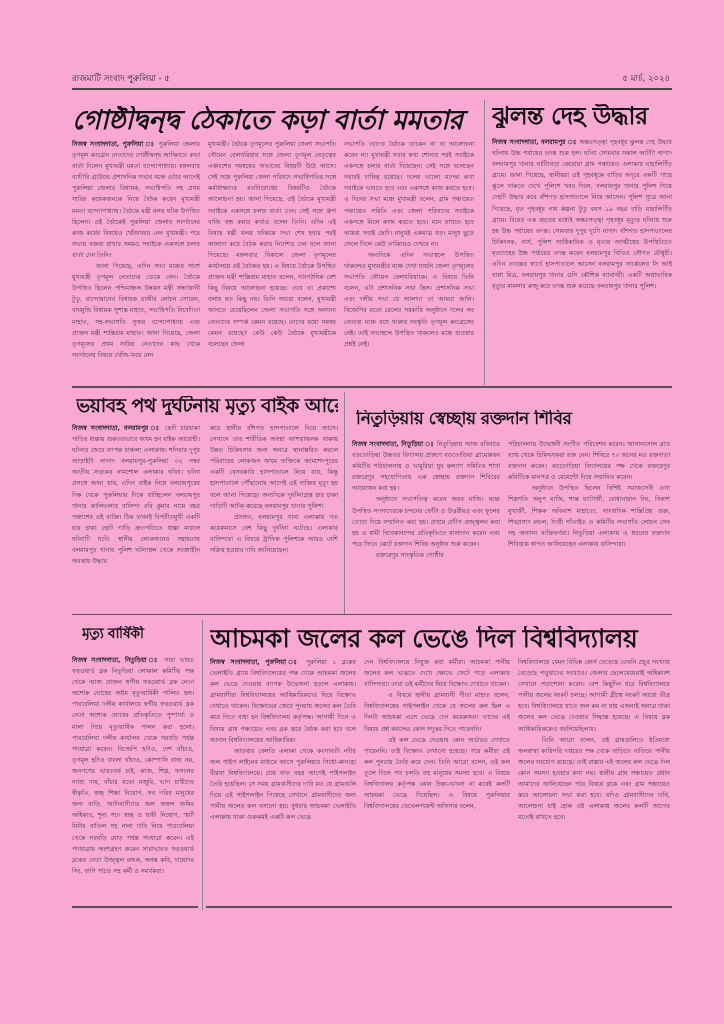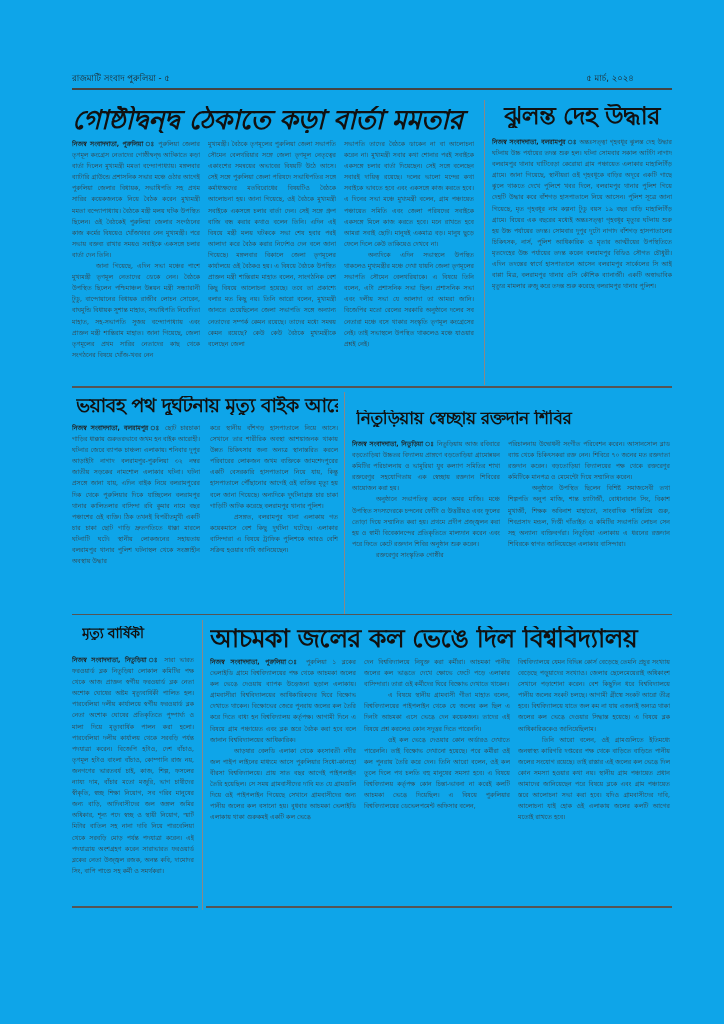--- a/index.html
+++ b/index.html
@@ -1,20 +1,20 @@
 <!DOCTYPE html>
 <html><head>
 <meta charset="utf-8">
 <style>
   html, body { margin:0; padding:0; background:#ffffff; }
   body { width:724px; height:1024px; position:relative; overflow:hidden;
          font-family:"DejaVu Sans", sans-serif; color:#2a2a2a; }
-  .page { position:absolute; left:0; top:0; width:724px; height:1024px; background:#0ea5e9; }
+  .page { position:absolute; left:0; top:0; width:724px; height:1024px; background:#f9a8d4; }
   .masthead { position:absolute; left:72px; top:72px; width:186px; font-size:8.5px; color:#222; }
-  .dateline { position:absolute; left:550px; top:72px; width:120px; text-align:center; font-size:8.5px; color:#222; }
+  .dateline { position:absolute; left:550px; top:72px; width:120px; text-align:right; font-size:8.5px; color:#222; }
   .head-rule { position:absolute; left:72px; top:88px; width:600px; height:2px; background:#444; }
   .headline { position:absolute; font-family:"DejaVu Sans", sans-serif; font-weight:bold; color:#111;
               white-space:nowrap; overflow:hidden; line-height:1; letter-spacing:-0.5px; }
   .col { position:absolute; font-size:6.2px; line-height:11.1px; color:#3b3b3b; text-align:justify;
          overflow:hidden; word-break:break-word; }
   .col .by { font-weight:bold; color:#222; }
   .col p { margin:0; }
   .col p.indent { text-indent:24px; }
   .hr { position:absolute; background:#555; }
   .vr { position:absolute; background:#888; width:1px; }
@@ -39,21 +39,21 @@
     </div>
     <div class="col" style="left:344px;top:138px;width:130px;height:240px;">
       <p>সভাপতি তাদের বৈঠকে ডাকেন না বা আলোচনা করেন না। মুখ্যমন্ত্রী সবার কথা শোনার পরই সবাইকে একসঙ্গে চলার বার্তা দিয়েছেন। সেই সঙ্গে বলেছেন সবারই দায়িত্ব রয়েছে। দলের ভালো মন্দের কথা সবাইকে ভাবতে হবে এবং একসঙ্গে কাজ করতে হবে। এ দিনের সভা মঞ্চে মুখ্যমন্ত্রী বলেন, গ্রাম পঞ্চায়েত পঞ্চায়েত সমিতি এবং জেলা পরিষদের সবাইকে একসঙ্গে মিলে কাজ করতে হবে। মনে রাখতে হবে আমরা সবাই ছোট। মানুষই একমাত্র বড়। মানুষ ছুড়ে ফেলে দিলে কেউ তাকিয়েও দেখবে না।</p>
       <p class="indent">অন্যদিকে এদিন সভাস্থলে উপস্থিত থাকলেও মুখ্যমন্ত্রীর মঞ্চে দেখা যায়নি জেলা তৃণমূলের সভাপতি সৌমেন বেলথরিয়াকে। এ বিষয়ে তিনি বলেন, এটা প্রশাসনিক সভা ছিল। প্রশাসনিক সভা এবং দলীয় সভা যে আলাদা তা আমরা জানি। বিজেপির মতো রেলের সরকারি অনুষ্ঠানে দলের সব নেতারা মঞ্চে বসে থাকার সংস্কৃতি তৃণমূল কংগ্রেসের নেই। তাই সভাস্থলে উপস্থিত থাকলেও মঞ্চে যাওয়ার প্রশ্নই নেই।</p>
     </div>
   </div>
 
   <div class="vr" style="left:484px;top:100px;height:285px;"></div>
 
   <div>
-    <div class="headline" style="left:492px;top:104px;width:180px;font-size:24px;text-align:center;">ঝুলন্ত দেহ উদ্ধার</div>
+    <div class="headline" style="left:492px;top:104px;width:180px;font-size:24px;">ঝুলন্ত দেহ উদ্ধার</div>
     <div class="col" style="left:492px;top:136px;width:128px;height:250px;width:180px;">
       <p><span class="by">নিজস্ব সংবাদদাতা, বলরামপুর ঃ</span> <span>অন্তঃসত্ত্বা গৃহবধূর ঝুলন্ত দেহ উদ্ধার ঘটনায় উচ্চ পর্যায়ের তদন্ত শুরু হল। ঘটনা সোমবার সকাল আটটা নাগাদ বলরামপুর থানার ঘাটিবেড়া কেরোয়া গ্রাম পঞ্চায়েত এলাকার মাহালিটাঁড় গ্রামে। জানা গিয়েছে, স্থানীয়রা ওই গৃহবধূকে বাড়ির অদূরে একটি গাছে ঝুলে থাকতে দেখে পুলিশে খবর দিলে, বলরামপুর থানার পুলিশ গিয়ে দেহটি উদ্ধার করে বাঁশগড় হাসপাতালে নিয়ে আসেন। পুলিশ সূত্রে জানা গিয়েছে, মৃত গৃহবধূর নাম কল্পনা টুডু বয়স ১৯ বছর বাড়ি মাহালিটাঁড় গ্রামে। বিয়ের এক বছরের মধ্যেই অন্তঃসত্ত্বা গৃহবধূর মৃত্যুর ঘটনায় শুরু হয় উচ্চ পর্যায়ের তদন্ত। সোমবার দুপুর দুটো নাগাদ বাঁশগড় হাসপাতালের চিকিৎসক, নার্স, পুলিশ আধিকারিক ও মৃতার আত্মীয়ের উপস্থিতিতে মৃতদেহের উচ্চ পর্যায়ের তদন্ত করেন বলরামপুর বিডিও সৌগত চৌধুরী। এদিন তদন্তের স্বার্থে হাসপাতালে আসেন বলরামপুর সার্কেলের সি আই বাপ্পা মিত্র, বলরামপুর থানার ওসি কৌশিক ব্যানার্জী। একটি অস্বাভাবিক মৃত্যুর মামলার রুজু করে তদন্ত শুরু করেছে বলরামপুর থানার পুলিশ।</span></p>
     </div>
   </div>
 
   <div class="hr" style="left:72px;top:386px;width:600px;height:2px;"></div>
 
   <div>
     <div class="headline" style="left:76px;top:396px;width:262px;font-size:19px;">ভয়াবহ পথ দুর্ঘটনায় মৃত্যু বাইক আরোহীর</div>
     <div class="col" style="left:72px;top:422px;width:128px;height:186px;">

